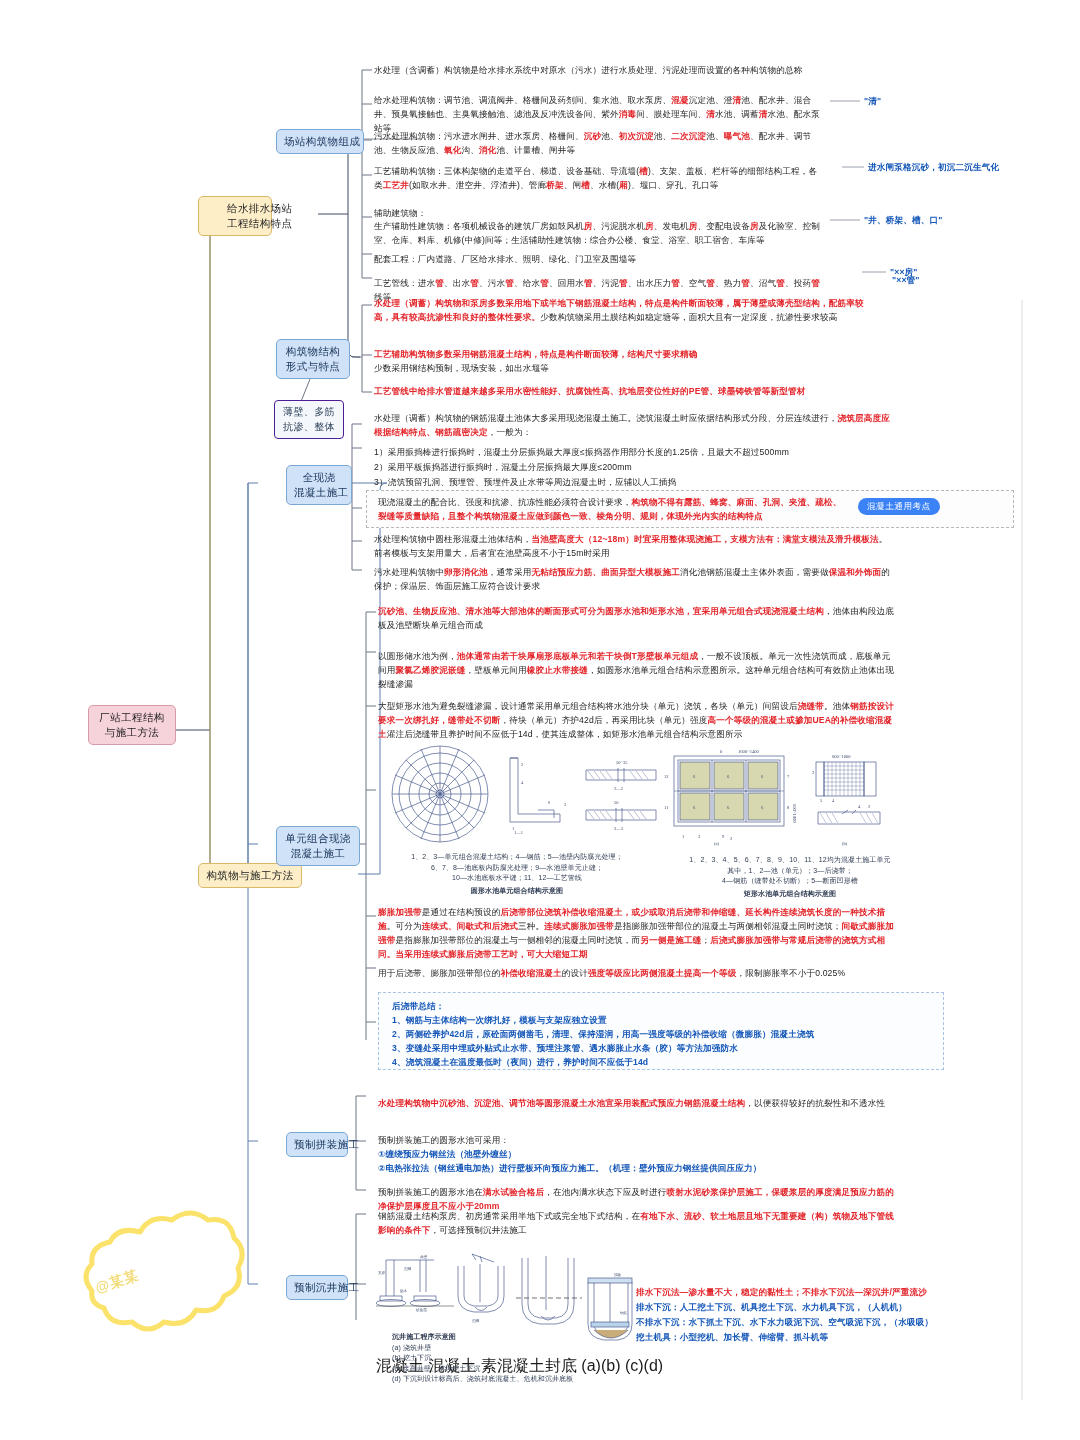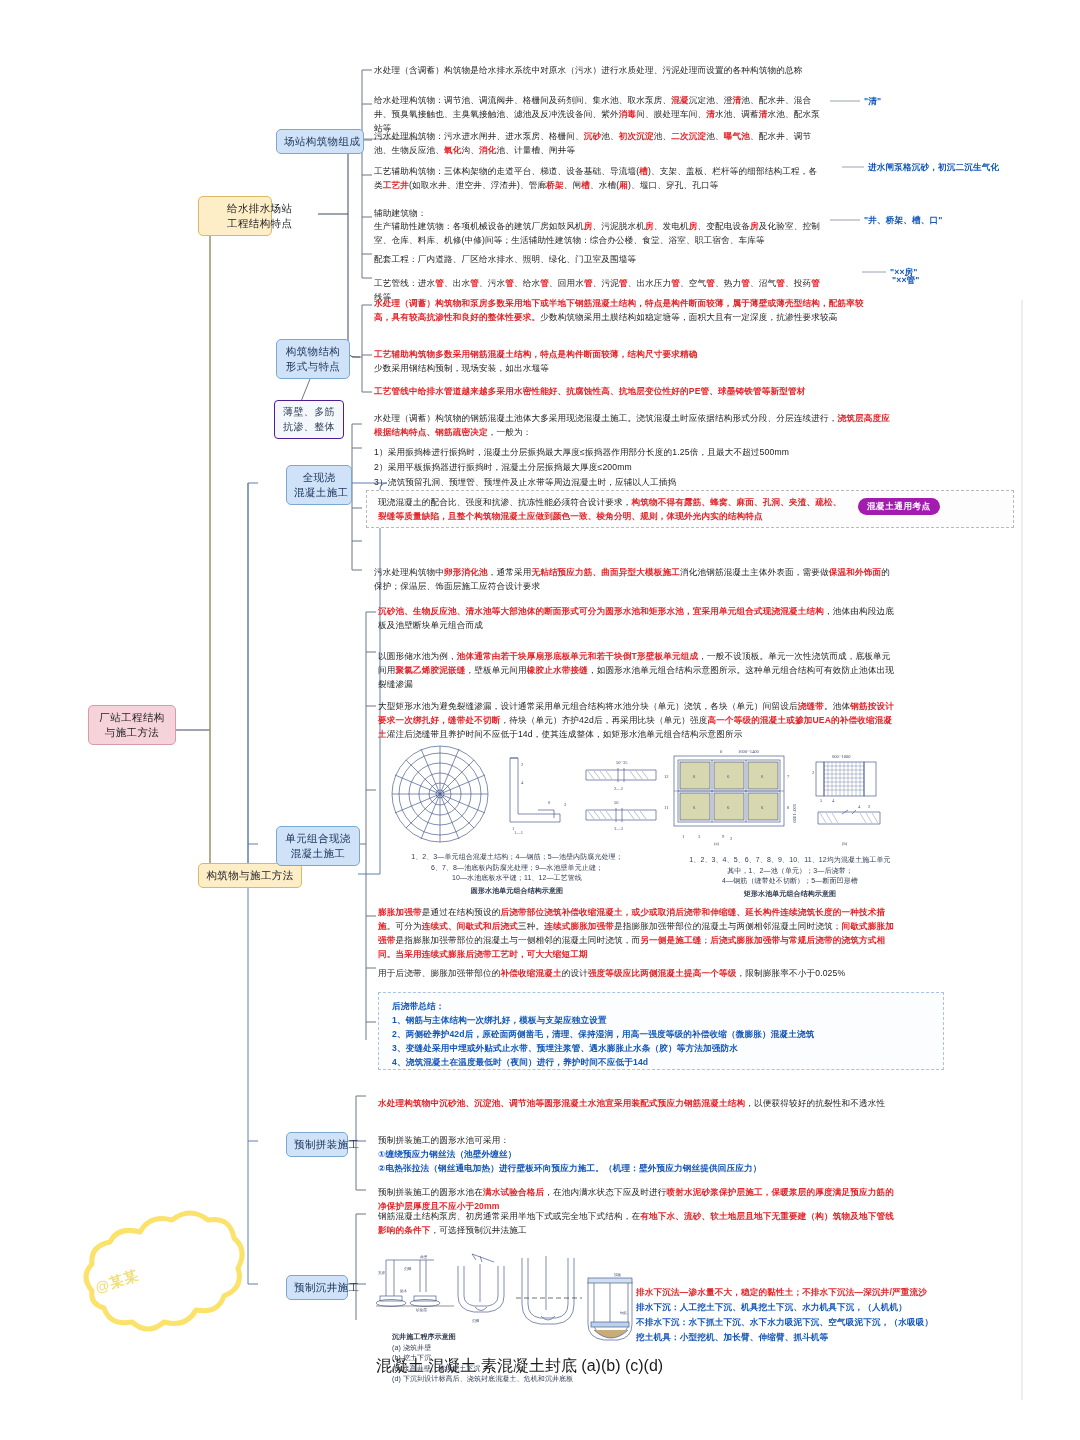--- a/index.html
+++ b/index.html
@@ -67,24 +67,24 @@
     border:1px dashed #b9b9b9;
     background:#fdfdfd;
   }
   .dashbox-blue {
     position:absolute;
     border:1px dashed #a9c4e2;
     background:#fbfdff;
   }
   .badge {
     position:absolute;
-    background:#a21caf;
+    background:#3b82f6;
     color:#fff;
     font-size:8.6px;
-    font-weight:bold;
+    font-weight:normal;
     border-radius:9px;
     padding:2.5px 9px;
     letter-spacing:.5px;
     white-space:nowrap;
   }
 
   
   .fig { position:absolute; }
   .figcap {
     position:absolute;
@@ -286,20 +286,21 @@
 
   <div class="tb" style="left:374px; top:412px; width:520px;">水处理（调蓄）构筑物的钢筋混凝土池体大多采用现浇混凝土施工。浇筑混凝土时应依据结构形式分段、分层连续进行，<span class="r">浇筑层高度应根据结构特点、钢筋疏密决定</span>，一般为：</div>
   <div class="tb" style="left:374px; top:446px; width:520px;">1）采用振捣棒进行振捣时，混凝土分层振捣最大厚度≤振捣器作用部分长度的1.25倍，且最大不超过500mm</div>
   <div class="tb" style="left:374px; top:461px; width:520px;">2）采用平板振捣器进行振捣时，混凝土分层振捣最大厚度≤200mm</div>
   <div class="tb" style="left:374px; top:476px; width:520px;">3）浇筑预留孔洞、预埋管、预埋件及止水带等周边混凝土时，应辅以人工插捣</div>
 
   <div class="dashbox" style="left:366px; top:490px; width:648px; height:38px;"></div>
   <div class="tb" style="left:378px; top:496px; width:470px;">现浇混凝土的配合比、强度和抗渗、抗冻性能必须符合设计要求，<span class="r">构筑物不得有露筋、蜂窝、麻面、孔洞、夹渣、疏松、裂缝等质量缺陷，且整个构筑物混凝土应做到颜色一致、棱角分明、规则，体现外光内实的结构特点</span></div>
   <div class="badge" style="left:858px; top:498px;">混凝土通用考点</div>
 
+  <div class="tb" style="left:374px; top:533px; width:520px;">水处理构筑物中圆柱形混凝土池体结构，<span class="r">当池壁高度大（12~18m）时宜采用整体现浇施工，支模方法有：满堂支模法及滑升模板法</span>。前者模板与支架用量大，后者宜在池壁高度不小于15m时采用</div>
   <div class="tb" style="left:374px; top:566px; width:520px;">污水处理构筑物中<span class="r">卵形消化池</span>，通常采用<span class="r">无粘结预应力筋、曲面异型大模板施工</span>消化池钢筋混凝土主体外表面，需要做<span class="r">保温和外饰面</span>的保护；保温层、饰面层施工应符合设计要求</div>
 
   <div class="tb" style="left:378px; top:605px; width:520px;"><span class="r">沉砂池、生物反应池、清水池等大部池体的断面形式可分为圆形水池和矩形水池，宜采用单元组合式现浇混凝土结构</span>，池体由构段边底板及池壁断块单元组合而成</div>
   <div class="tb" style="left:378px; top:650px; width:520px;">以圆形储水池为例，<span class="r">池体通常由若干块厚扇形底板单元和若干块倒T形壁板单元组成</span>，一般不设顶板。单元一次性浇筑而成，底板单元间用<span class="r">聚氯乙烯胶泥嵌缝</span>，壁板单元间用<span class="r">橡胶止水带接缝</span>，如圆形水池单元组合结构示意图所示。这种单元组合结构可有效防止池体出现裂缝渗漏</div>
   <div class="tb" style="left:378px; top:700px; width:520px;">大型矩形水池为避免裂缝渗漏，设计通常采用单元组合结构将水池分块（单元）浇筑，各块（单元）间留设后<span class="r">浇缝带</span>。池体<span class="r">钢筋按设计要求一次绑扎好，缝带处不切断</span>，待块（单元）齐护42d后，再采用比块（单元）强度<span class="r">高一个等级的混凝土或掺加UEA的补偿收缩混凝土</span>灌注后浇缝带且养护时间不应低于14d，使其连成整体，如矩形水池单元组合结构示意图所示</div>
 
   <div class="fig" style="left:378px; top:744px;">
     <svg width="300" height="105" viewBox="0 0 300 105">
       <g stroke="#4a5d8f" fill="none" stroke-width="0.7">
         <circle cx="62" cy="50" r="48"></circle>

